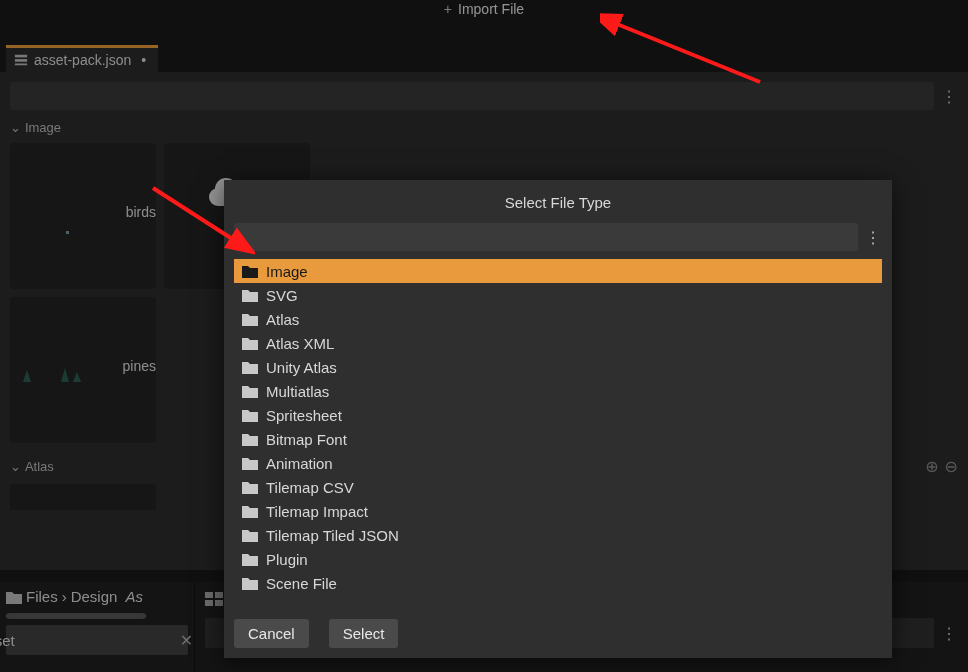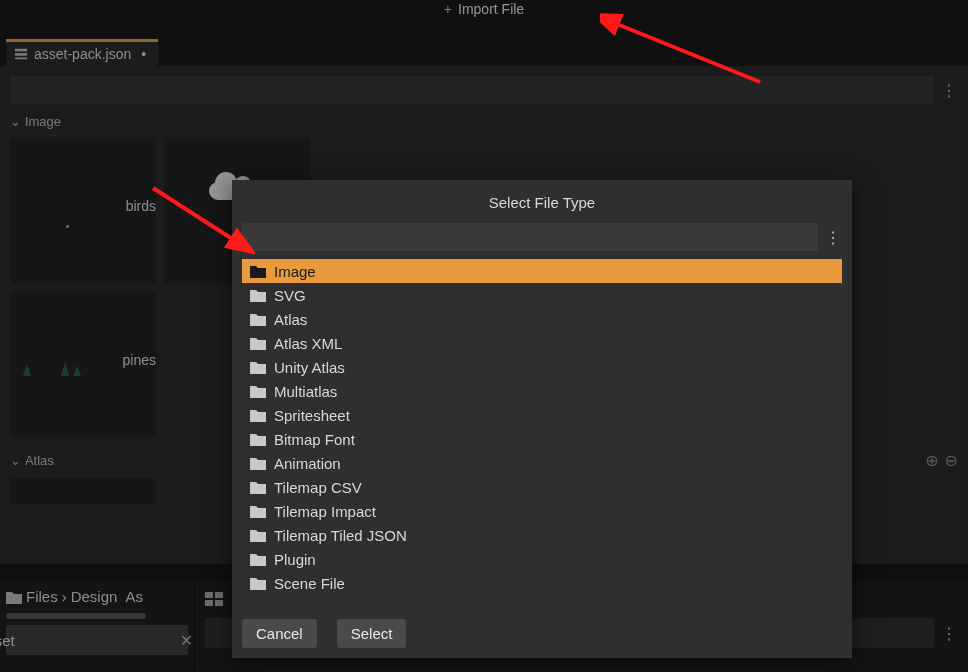--- a/index.html
+++ b/index.html
@@ -22,21 +22,21 @@
     padding: 4px 0;
     gap: 6px;
     color: #e0e0e0;
   }
   .top-import .plus { font-size: 14px; color:#bbb; }
   
   .tab-bar {
     display: flex;
     align-items: flex-end;
     height: 28px;
-    margin-top: 20px;
+    margin-top: 26px;
     padding-left: 6px;
   }
   .tab {
     background: #2b2b2b;
     border-top: 3px solid #e89a3c;
     padding: 4px 12px 4px 8px;
     display: flex;
     align-items: center;
     gap: 6px;
     border-radius: 0;
@@ -121,22 +121,22 @@
   .files-filter input{flex:1;background:transparent;border:none;color:#d8d8d8;font-size:15px;outline:none;}
   .clear-x{color:#aaa;cursor:pointer;font-size:16px;padding:0 2px;}
   .right-panel{flex:1;padding:6px 10px;display:flex;flex-direction:column;gap:8px;}
   .right-top{display:flex;align-items:center;gap:8px;height:22px;}
   .brick-icon{width:18px;height:14px;}
   .right-filter-row{display:flex;align-items:center;gap:6px;}
   .right-filter{flex:1;background:#303030;border:none;height:30px;border-radius:2px;color:#d8d8d8;padding:0 8px;}
   
   .modal{
     position:absolute;
-    left:232px;top:180px;
-    width:620px;height:478px;
+    left:224px;top:180px;
+    width:668px;height:478px;
     background:#2f2f2f;
     box-shadow:0 4px 24px rgba(0,0,0,0.6);
     display:flex;flex-direction:column;
     padding:10px;
   }
   .modal-title{text-align:center;color:#d8d8d8;font-size:15px;padding:4px 0 12px 0;}
   .modal-filter-row{display:flex;gap:6px;align-items:center;margin-bottom:8px;}
   .modal-filter{flex:1;height:28px;background:#3a3a3a;border:none;border-radius:2px;color:#d8d8d8;padding:0 8px;}
   .type-list{flex:1;overflow:auto;}
   .type-item{
@@ -235,21 +235,21 @@
 
 <div class="bottom-bar">
   <div class="files-panel">
     <div class="breadcrumb">
       <svg width="16" height="14" viewBox="0 0 16 14">
           <path d="M0 2h6l2 2h8v10H0z" fill="#bbb"></path>
         </svg>
       <span>Files</span>
       <span>›</span>
       <span>Design</span>
-      <span style="margin-left:4px;">As</span>
+      <span style="margin-left:4px;font-style:italic;">As</span>
     </div>
     <div class="scroll-indicator"></div>
     <div class="files-filter">
       <input value="asset" style="">
       <span class="clear-x">✕</span>
       <span class="vdots" style="height:auto;width:auto;padding-left:4px;">⋮</span>
     </div>
   </div>
   <div class="right-panel">
     <div class="right-top">

